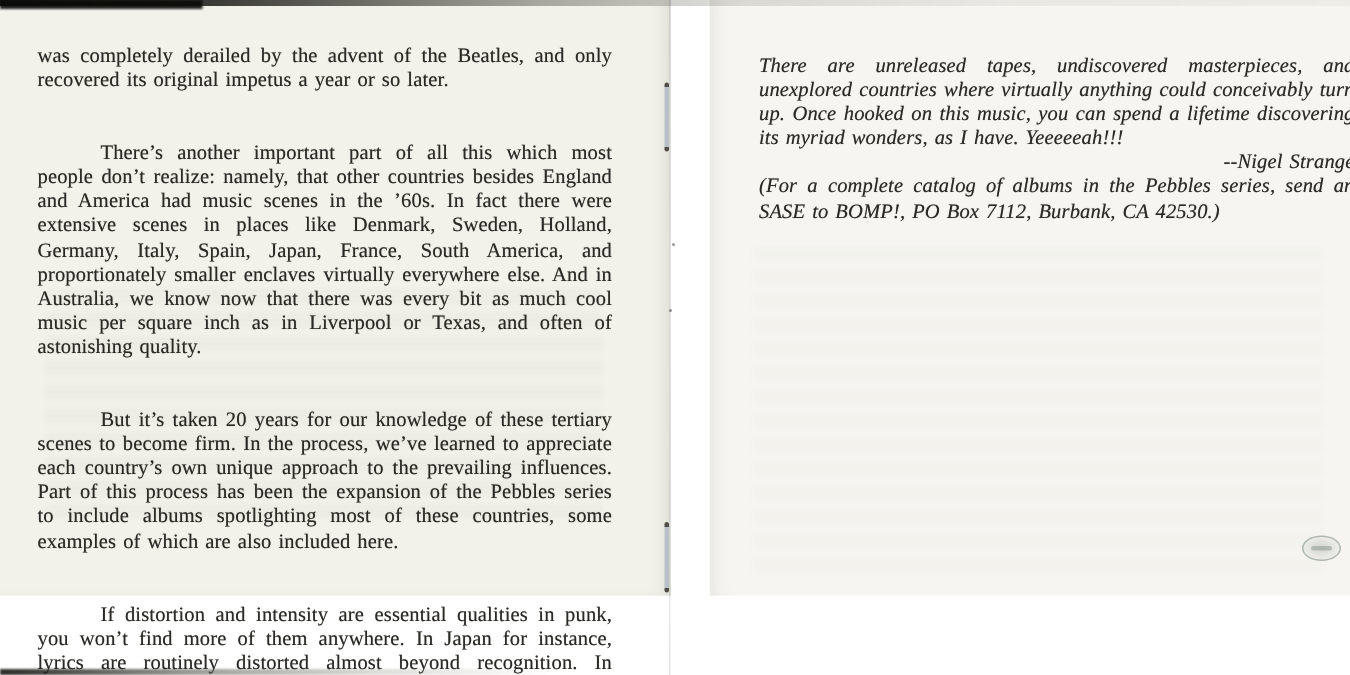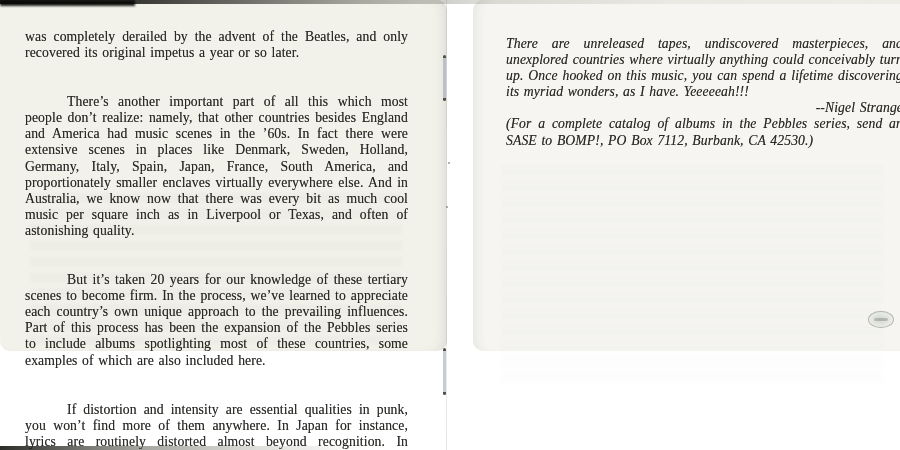--- a/index.html
+++ b/index.html
@@ -3,21 +3,21 @@
 <meta charset="utf-8">
 <style>
   html, body { margin: 0; padding: 0; background: #ffffff; }
   .scan {
     position: relative;
     width: 900px; height: 450px;
     overflow: hidden;
     font-family: "Liberation Serif", "DejaVu Serif", serif;
   }
   .page {
-    position: absolute; top: 0; height: 351px; border-radius: 10px;
+    position: absolute; top: 0; height: 397px;
   }
   .page-left {
     left: 0; width: 447px;
     background: #f2f1ea;
     box-shadow: inset -9px 0 14px -9px rgba(60,60,50,0.18);
   }
   .page-right {
     left: 473px; width: 453px;
     background: #f6f5f1;
     box-shadow: inset 10px 0 14px -10px rgba(60,60,50,0.12);

